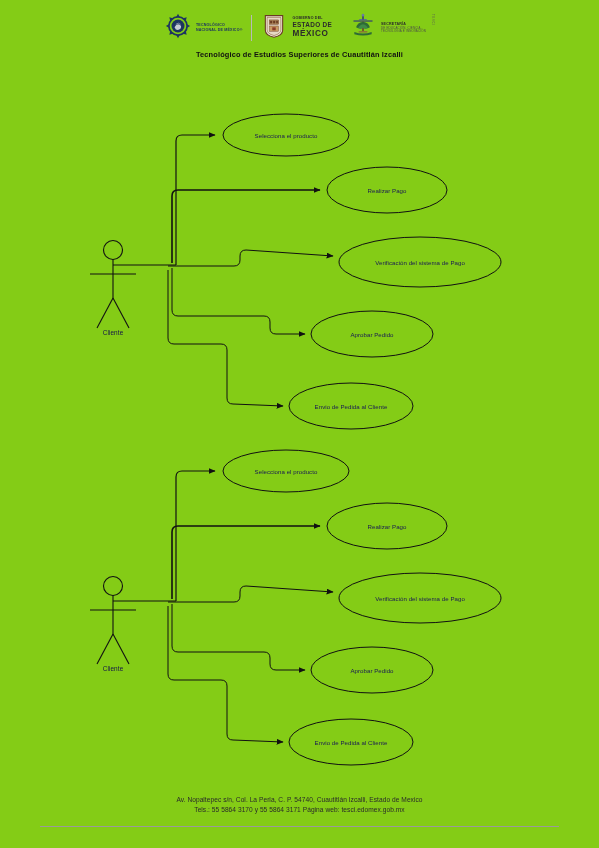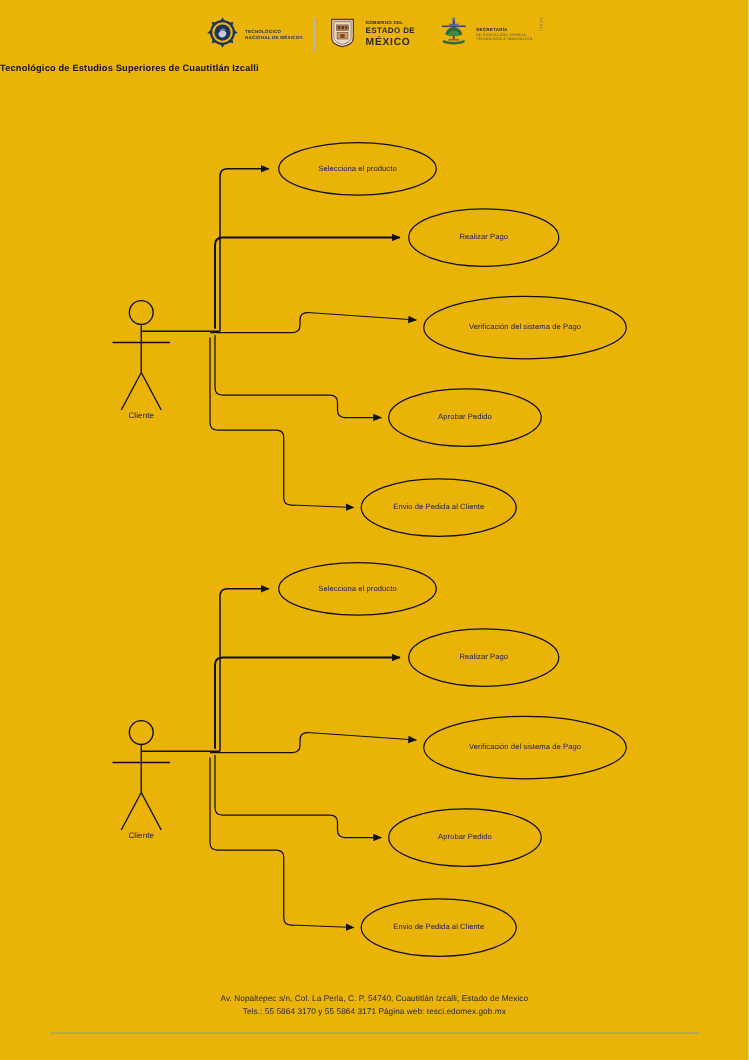--- a/index.html
+++ b/index.html
@@ -15,21 +15,21 @@
     font-family: "Liberation Sans", sans-serif;
     color: #000000;
     overflow: hidden;
   }
 
   .page {
     position: absolute;
     left: 0; top: 0;
     width: 599px;
     height: 848px;
-    background: #eab308;
+    background: #84cc16;
   }
 
   
   .header {
     position: absolute;
     left: 0;
     top: 8px;
     width: 599px;
     height: 40px;
     display: flex;
@@ -69,21 +69,21 @@
     height: 28px;
     display: flex;
     align-items: center;
   }
 
   .subtitle {
     position: absolute;
     top: 50px;
     left: 0;
     width: 599px;
-    text-align: left;
+    text-align: center;
     font-size: 7.4px;
     font-weight: bold;
     letter-spacing: .15px;
     color: #111;
   }
 
   .doc-title {
     position: absolute;
     top: 70px;
     left: 0;

